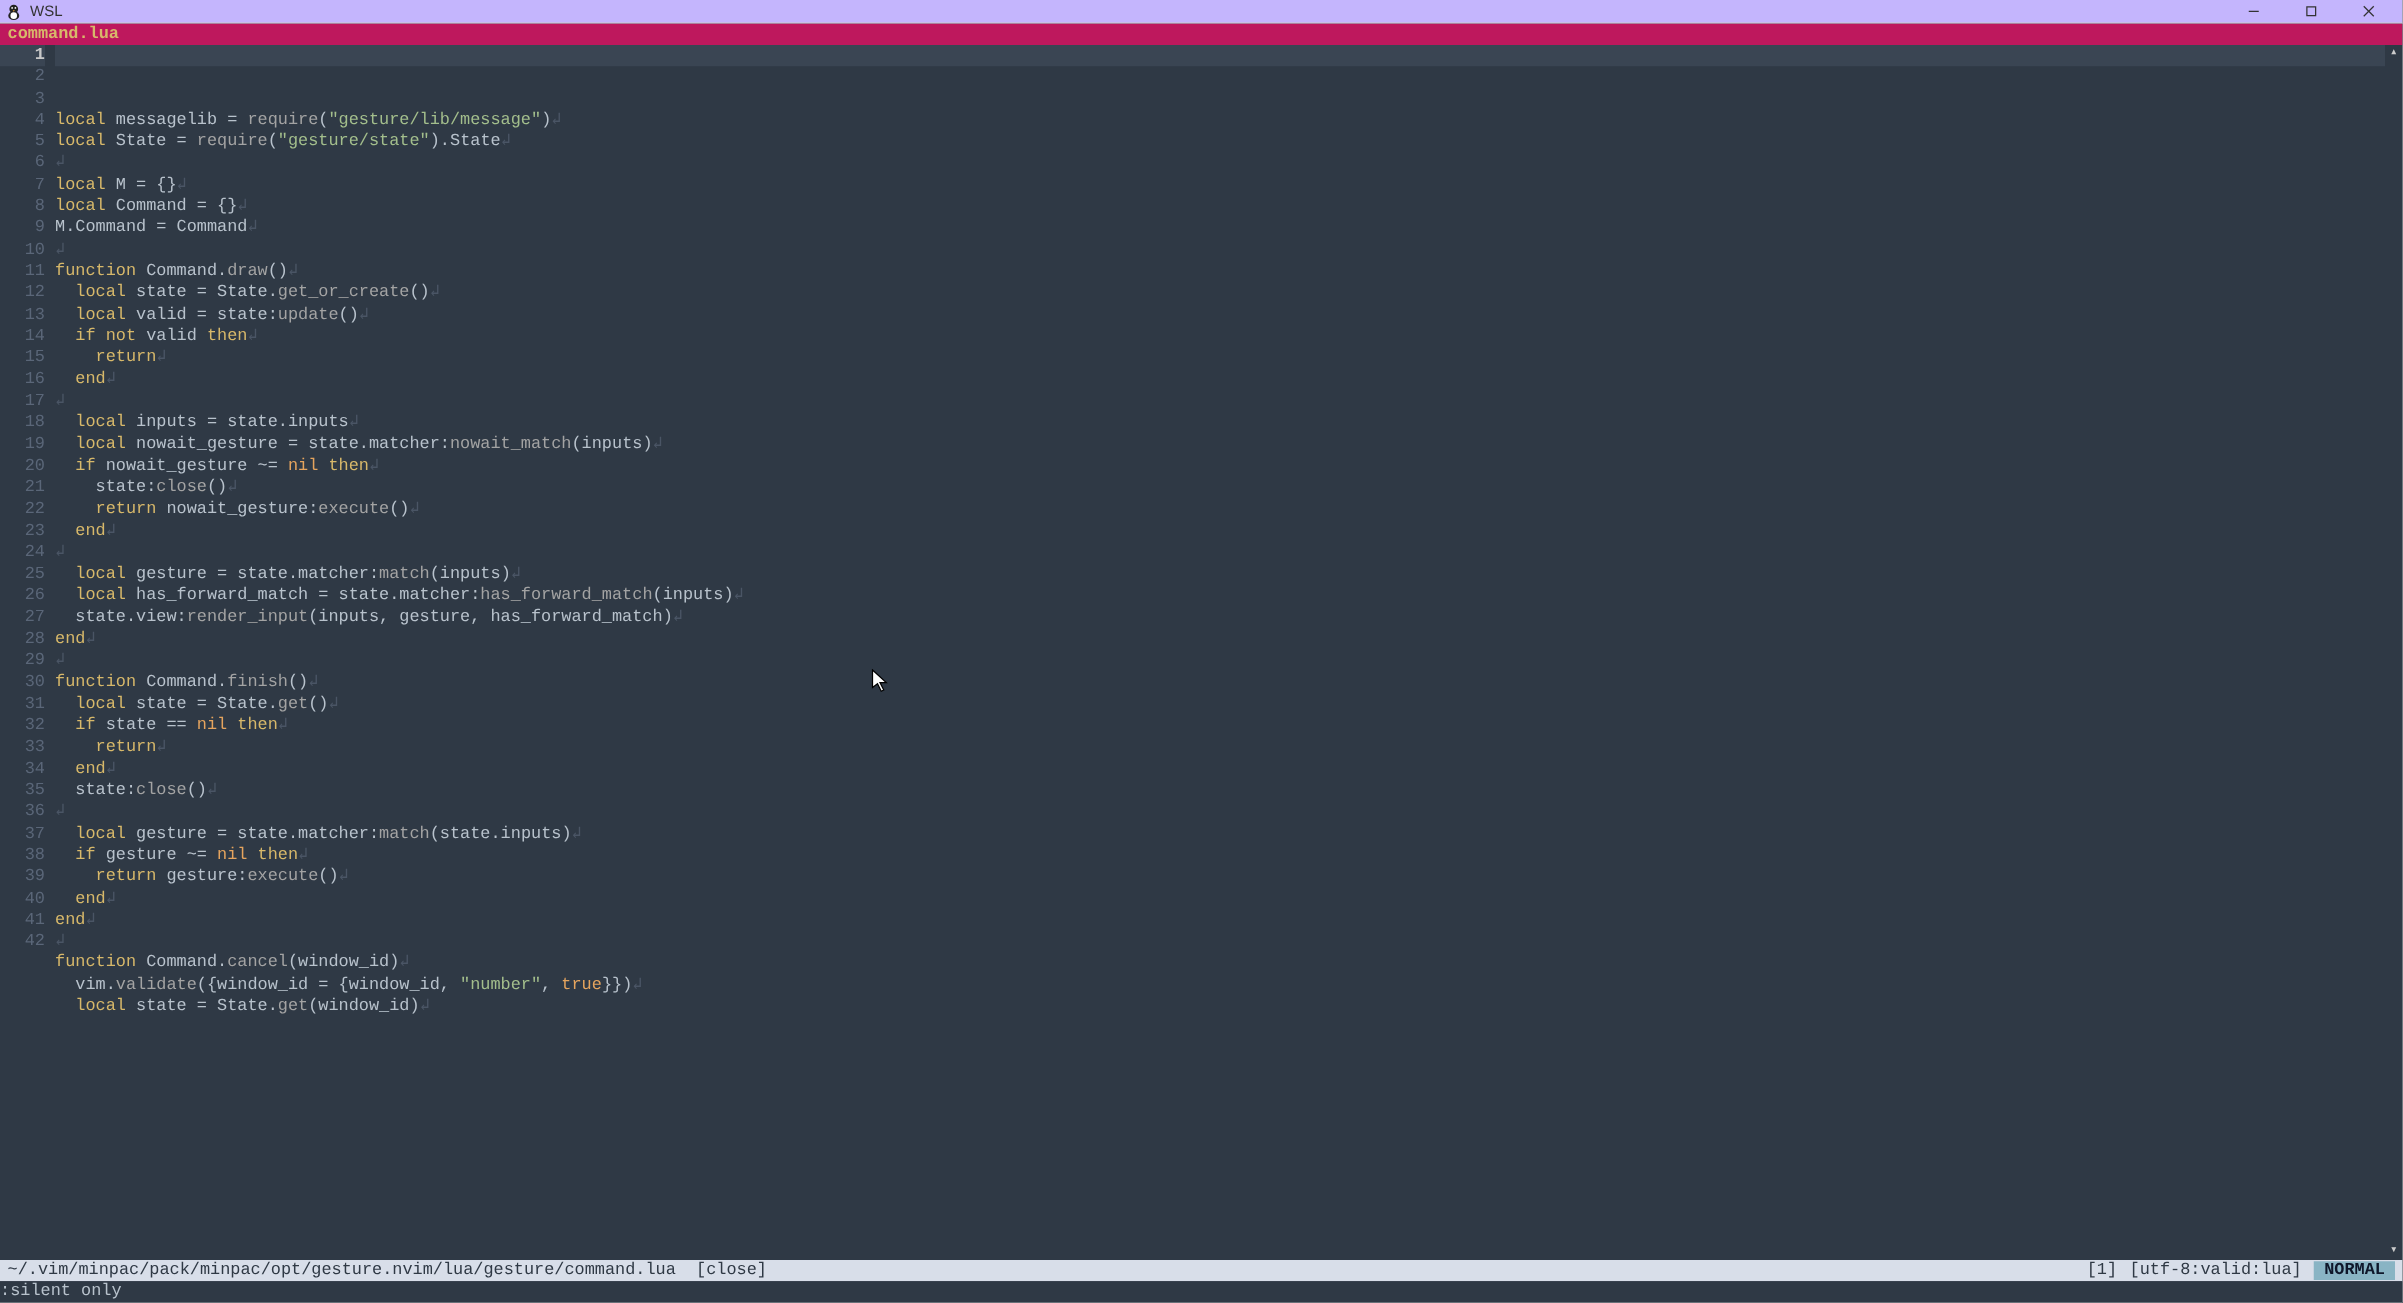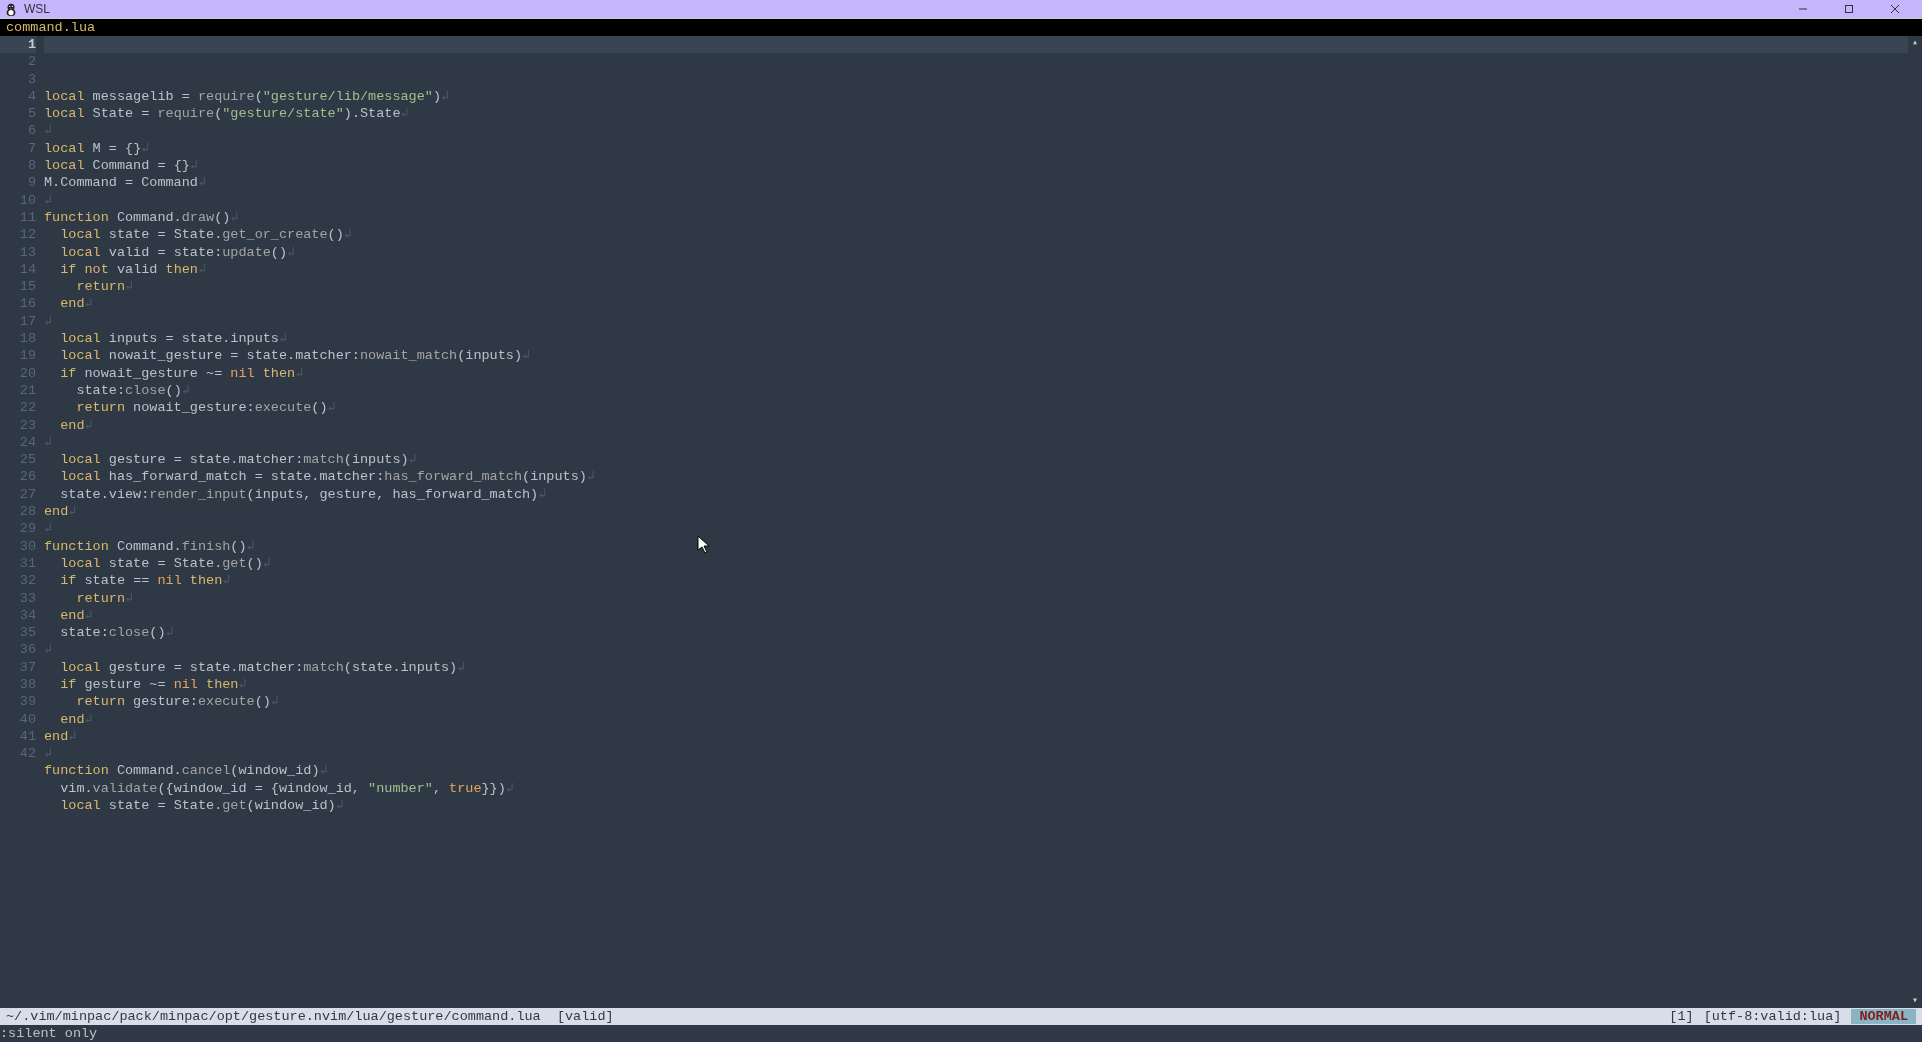--- a/index.html
+++ b/index.html
@@ -28,24 +28,24 @@
 .titlebar .winbtn svg { width: 10px; height: 10px; }
 
 .editor {
   position: relative;
   background: #2f3945;
   height: calc(100% - 19px);
   display: flex;
   flex-direction: column;
 }
 .tabline {
-  background: #000000;
+  background: #be185d;
   color: #d7b86a;
   padding: 0 6px;
-  font-weight: normal;
+  font-weight: bold;
   line-height: 17px;
   height: 17px;
   font-size: 13.5px;
 }
 .code-area {
   flex: 1;
   display: flex;
   overflow: hidden;
   position: relative;
 }
@@ -96,21 +96,21 @@
   color: #2f3945;
   display: flex;
   align-items: center;
   padding: 0 6px;
   font-size: 13.5px;
 }
 .statusline .path { flex: 1; }
 .statusline .right { display: flex; gap: 10px; align-items: center; }
 .statusline .mode {
   background: #89b4c4;
-  color: #7f1d1d;
+  color: #0f172a;
   padding: 0 8px;
   font-weight: bold;
 }
 .cmdline {
   height: 17px;
   background: #2f3945;
   color: #b8c2cc;
   padding: 0 0;
   font-size: 13.5px;
   line-height: 17px;
@@ -178,21 +178,21 @@
       <div class="code-lines" id="code-lines"><div class="line"><span class="kw">local</span><span class="id"> messagelib </span><span class="op">= </span><span class="fn">require</span><span class="op">(</span><span class="str">"gesture/lib/message"</span><span class="op">)</span><span class="eol">↲</span></div><div class="line"><span class="kw">local</span><span class="id"> State </span><span class="op">= </span><span class="fn">require</span><span class="op">(</span><span class="str">"gesture/state"</span><span class="op">).</span><span class="id">State</span><span class="eol">↲</span></div><div class="line"><span class="eol">↲</span></div><div class="line"><span class="kw">local</span><span class="id"> M </span><span class="op">= {}</span><span class="eol">↲</span></div><div class="line"><span class="kw">local</span><span class="id"> Command </span><span class="op">= {}</span><span class="eol">↲</span></div><div class="line"><span class="id">M.Command </span><span class="op">= </span><span class="id">Command</span><span class="eol">↲</span></div><div class="line"><span class="eol">↲</span></div><div class="line"><span class="kw">function</span><span class="id"> Command.</span><span class="fn">draw</span><span class="op">()</span><span class="eol">↲</span></div><div class="line"><span class="id">  </span><span class="kw">local</span><span class="id"> state </span><span class="op">= </span><span class="id">State.</span><span class="fn">get_or_create</span><span class="op">()</span><span class="eol">↲</span></div><div class="line"><span class="id">  </span><span class="kw">local</span><span class="id"> valid </span><span class="op">= </span><span class="id">state:</span><span class="fn">update</span><span class="op">()</span><span class="eol">↲</span></div><div class="line"><span class="id">  </span><span class="kw">if</span><span class="id"> </span><span class="kw">not</span><span class="id"> valid </span><span class="kw">then</span><span class="eol">↲</span></div><div class="line"><span class="id">    </span><span class="kw">return</span><span class="eol">↲</span></div><div class="line"><span class="id">  </span><span class="kw">end</span><span class="eol">↲</span></div><div class="line"><span class="eol">↲</span></div><div class="line"><span class="id">  </span><span class="kw">local</span><span class="id"> inputs </span><span class="op">= </span><span class="id">state.inputs</span><span class="eol">↲</span></div><div class="line"><span class="id">  </span><span class="kw">local</span><span class="id"> nowait_gesture </span><span class="op">= </span><span class="id">state.matcher:</span><span class="fn">nowait_match</span><span class="op">(</span><span class="id">inputs</span><span class="op">)</span><span class="eol">↲</span></div><div class="line"><span class="id">  </span><span class="kw">if</span><span class="id"> nowait_gesture </span><span class="op">~= </span><span class="const">nil</span><span class="id"> </span><span class="kw">then</span><span class="eol">↲</span></div><div class="line"><span class="id">    state:</span><span class="fn">close</span><span class="op">()</span><span class="eol">↲</span></div><div class="line"><span class="id">    </span><span class="kw">return</span><span class="id"> nowait_gesture:</span><span class="fn">execute</span><span class="op">()</span><span class="eol">↲</span></div><div class="line"><span class="id">  </span><span class="kw">end</span><span class="eol">↲</span></div><div class="line"><span class="eol">↲</span></div><div class="line"><span class="id">  </span><span class="kw">local</span><span class="id"> gesture </span><span class="op">= </span><span class="id">state.matcher:</span><span class="fn">match</span><span class="op">(</span><span class="id">inputs</span><span class="op">)</span><span class="eol">↲</span></div><div class="line"><span class="id">  </span><span class="kw">local</span><span class="id"> has_forward_match </span><span class="op">= </span><span class="id">state.matcher:</span><span class="fn">has_forward_match</span><span class="op">(</span><span class="id">inputs</span><span class="op">)</span><span class="eol">↲</span></div><div class="line"><span class="id">  state.view:</span><span class="fn">render_input</span><span class="op">(</span><span class="id">inputs, gesture, has_forward_match</span><span class="op">)</span><span class="eol">↲</span></div><div class="line"><span class="kw">end</span><span class="eol">↲</span></div><div class="line"><span class="eol">↲</span></div><div class="line"><span class="kw">function</span><span class="id"> Command.</span><span class="fn">finish</span><span class="op">()</span><span class="eol">↲</span></div><div class="line"><span class="id">  </span><span class="kw">local</span><span class="id"> state </span><span class="op">= </span><span class="id">State.</span><span class="fn">get</span><span class="op">()</span><span class="eol">↲</span></div><div class="line"><span class="id">  </span><span class="kw">if</span><span class="id"> state </span><span class="op">== </span><span class="const">nil</span><span class="id"> </span><span class="kw">then</span><span class="eol">↲</span></div><div class="line"><span class="id">    </span><span class="kw">return</span><span class="eol">↲</span></div><div class="line"><span class="id">  </span><span class="kw">end</span><span class="eol">↲</span></div><div class="line"><span class="id">  state:</span><span class="fn">close</span><span class="op">()</span><span class="eol">↲</span></div><div class="line"><span class="eol">↲</span></div><div class="line"><span class="id">  </span><span class="kw">local</span><span class="id"> gesture </span><span class="op">= </span><span class="id">state.matcher:</span><span class="fn">match</span><span class="op">(</span><span class="id">state.inputs</span><span class="op">)</span><span class="eol">↲</span></div><div class="line"><span class="id">  </span><span class="kw">if</span><span class="id"> gesture </span><span class="op">~= </span><span class="const">nil</span><span class="id"> </span><span class="kw">then</span><span class="eol">↲</span></div><div class="line"><span class="id">    </span><span class="kw">return</span><span class="id"> gesture:</span><span class="fn">execute</span><span class="op">()</span><span class="eol">↲</span></div><div class="line"><span class="id">  </span><span class="kw">end</span><span class="eol">↲</span></div><div class="line"><span class="kw">end</span><span class="eol">↲</span></div><div class="line"><span class="eol">↲</span></div><div class="line"><span class="kw">function</span><span class="id"> Command.</span><span class="fn">cancel</span><span class="op">(</span><span class="id">window_id</span><span class="op">)</span><span class="eol">↲</span></div><div class="line"><span class="id">  vim.</span><span class="fn">validate</span><span class="op">({</span><span class="id">window_id </span><span class="op">= {</span><span class="id">window_id, </span><span class="str">"number"</span><span class="op">, </span><span class="const">true</span><span class="op">}})</span><span class="eol">↲</span></div><div class="line"><span class="id">  </span><span class="kw">local</span><span class="id"> state </span><span class="op">= </span><span class="id">State.</span><span class="fn">get</span><span class="op">(</span><span class="id">window_id</span><span class="op">)</span><span class="eol">↲</span></div></div>
     </div>
     <div class="scrollbar">
       <div class="up">▴</div>
       <div class="down">▾</div>
     </div>
   </div>
 
   <div class="statusline">
     <span class="path">
-      <span>~/.vim/minpac/pack/minpac/opt/gesture.nvim/lua/gesture/command.lua</span>&nbsp;&nbsp;<span>[valid]</span>
+      <span>~/.vim/minpac/pack/minpac/opt/gesture.nvim/lua/gesture/command.lua</span>&nbsp;&nbsp;<span>[close]</span>
     </span>
     <span class="right">
       <span>[1]</span>
       <span>[utf-8:valid:lua]</span>
       <span class="mode">NORMAL</span>
     </span>
   </div>
 
   <div class="cmdline">:silent only</div>
   <div class="cursor-pos">

